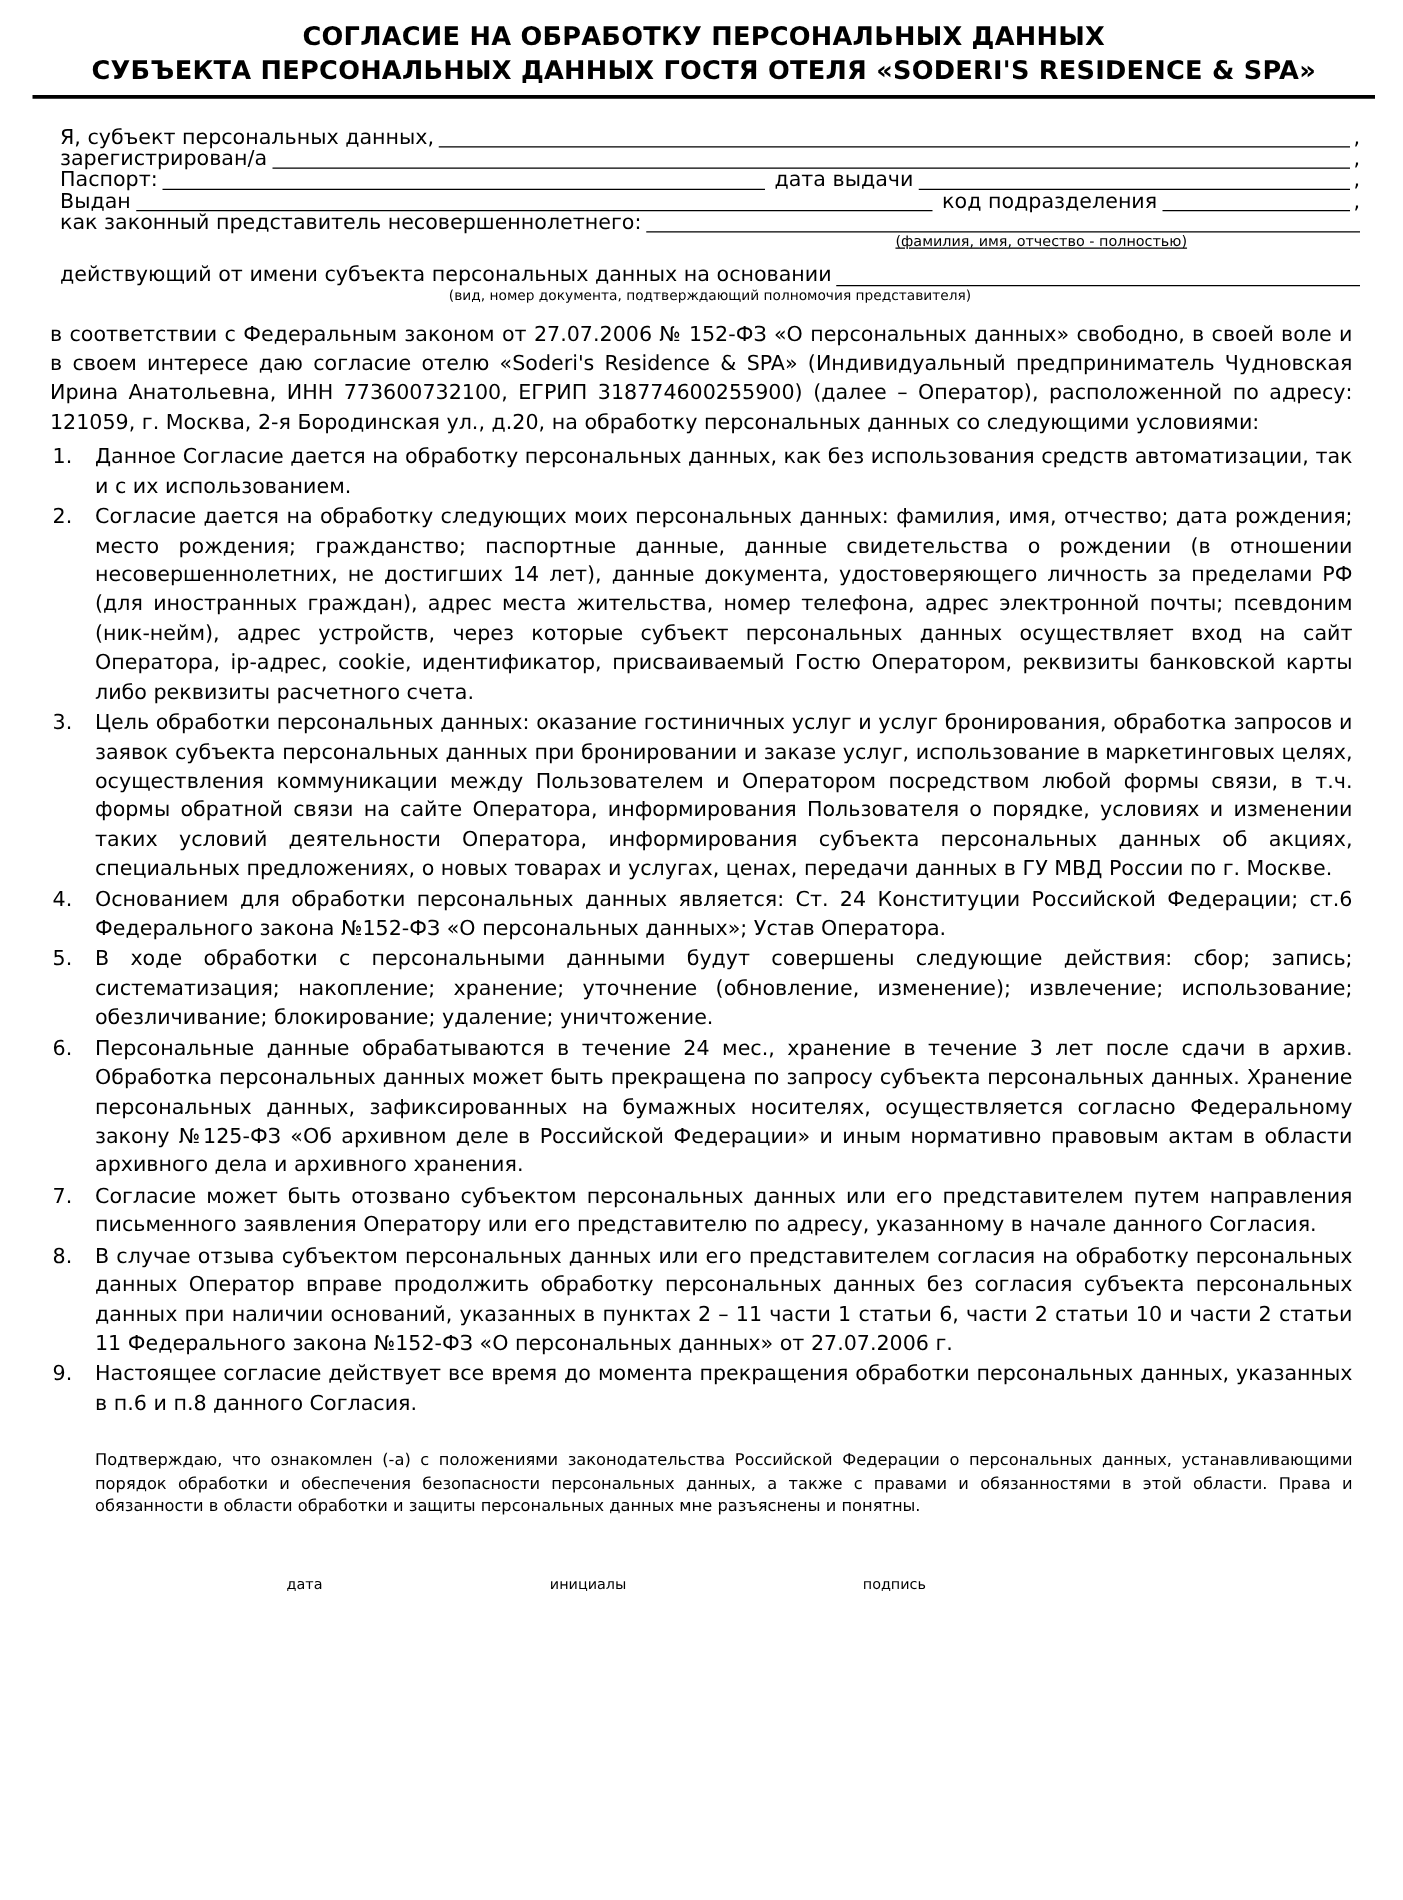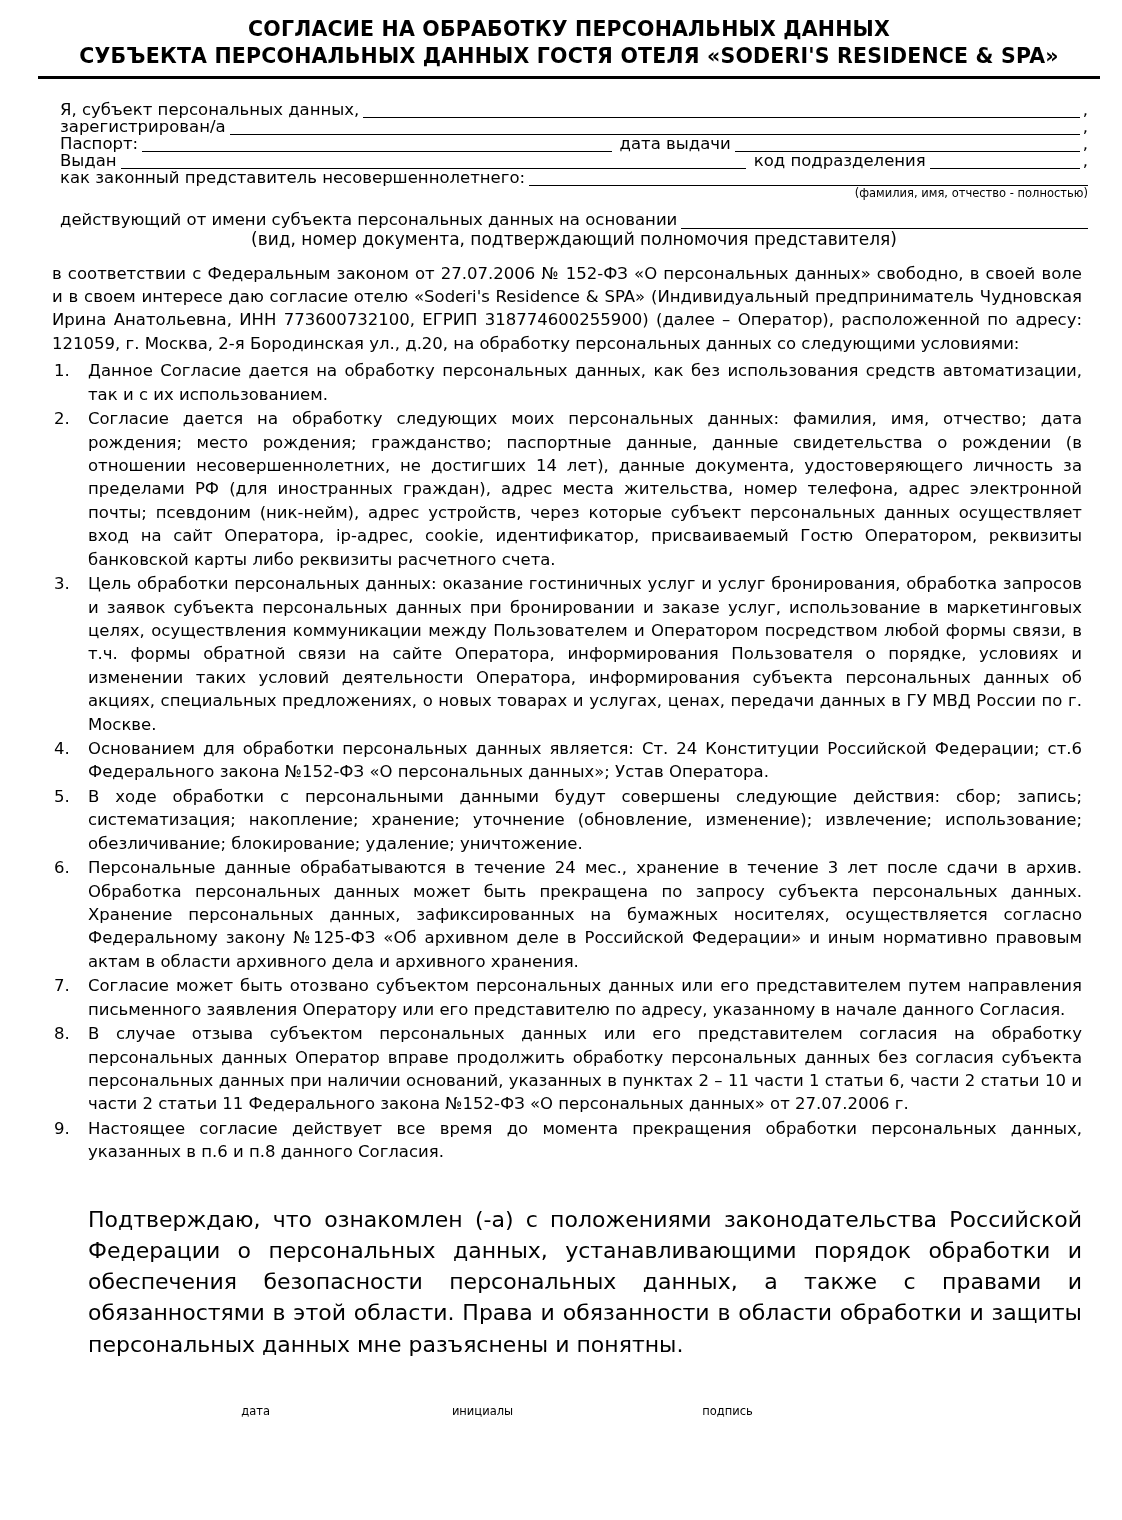--- a/index.html
+++ b/index.html
@@ -11,21 +11,21 @@
     width: 1122px;
     min-height: 1520px;
     font-family: "DejaVu Sans", "Liberation Sans", sans-serif;
     color: #000000;
     -webkit-font-smoothing: antialiased;
   }
   .page {
     width: 1122px;
     min-height: 1520px;
     box-sizing: border-box;
-    padding: 10px 22px 6px 38px;
+    padding: 10px 22px 6px 26px;
     position: relative;
     border-radius: 30px;
   }
 
   
   .title-block {
     text-align: center;
     font-weight: bold;
     font-size: 20.5px;
     line-height: 1.32;
@@ -59,31 +59,32 @@
     height: 16px;
     min-width: 20px;
   }
   .fill.w-short { flex: 0 0 150px; }
   .fill.w-mid { flex: 0 0 345px; }
   .comma {
     flex: 0 0 auto;
     padding-left: 3px;
   }
   .caption {
-    font-size: 17px;
+    font-size: 11px;
     text-align: center;
     margin-top: 2px;
     margin-bottom: 10px;
   }
   .caption-right {
     font-size: 11.5px;
-    text-align: right;
+    text-align: center;
     padding-left: 530px;
     margin-top: 1px;
     margin-bottom: 12px;
+    text-decoration: underline;
   }
   .form-row.tall { margin-bottom: 2px; }
 
   
   .intro {
     font-size: 16.5px;
     line-height: 1.42;
     text-align: justify;
     padding: 0 18px 0 14px;
     margin-top: 14px;
@@ -107,25 +108,25 @@
   }
   ol.clauses > li:before {
     content: counter(item) ".";
     position: absolute;
     left: 2px;
     top: 0;
     width: 26px;
     text-align: left;
   }
   .confirm {
-    font-size: 22px;
+    font-size: 13px;
     line-height: 1.42;
     text-align: justify;
     padding: 0 18px 0 50px;
-    margin-top: 40px;
+    margin-top: 26px;
   }
 
   
   .sign-area {
     margin-top: 44px;
     padding: 0 18px 0 22px;
     font-size: 16.5px;
   }
   .sign-row {
     display: flex;

